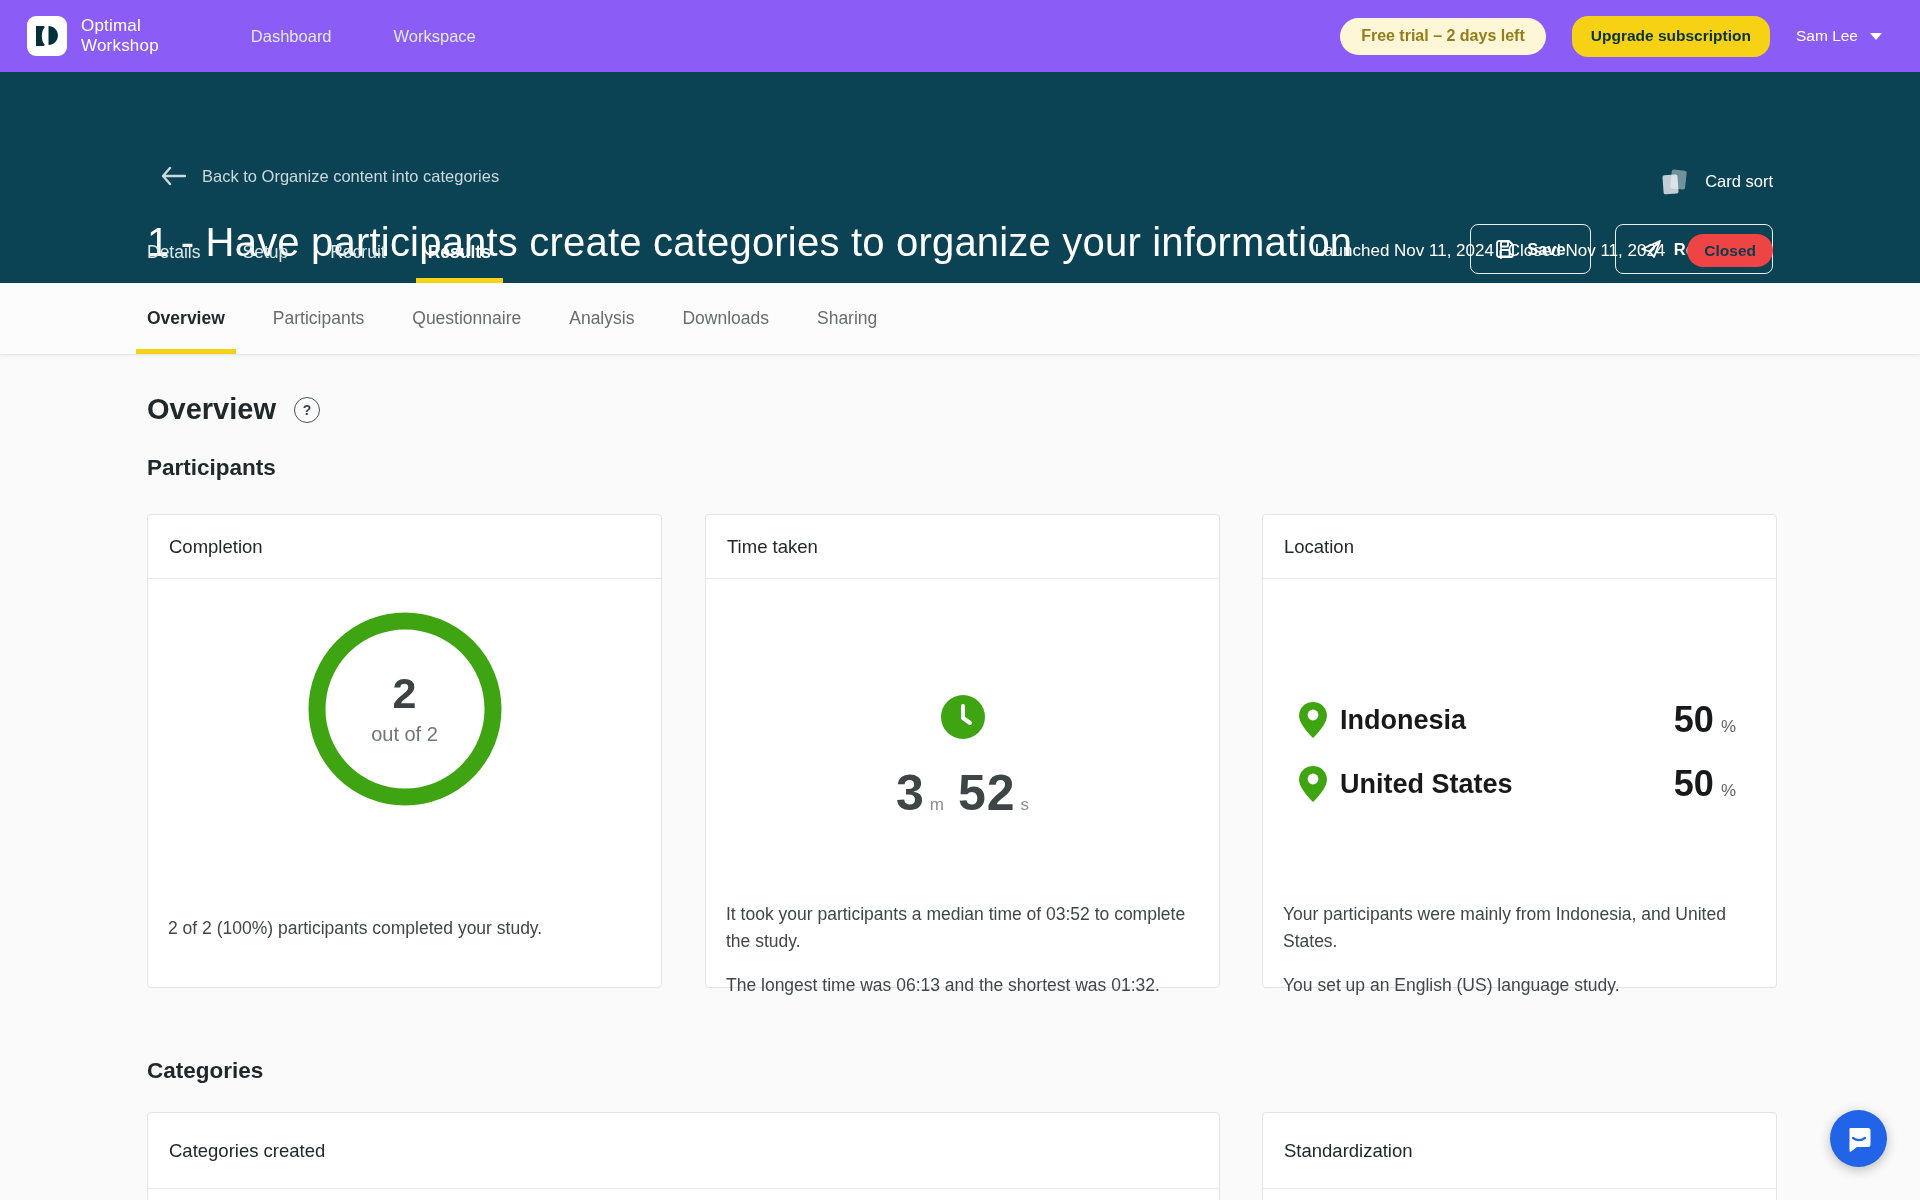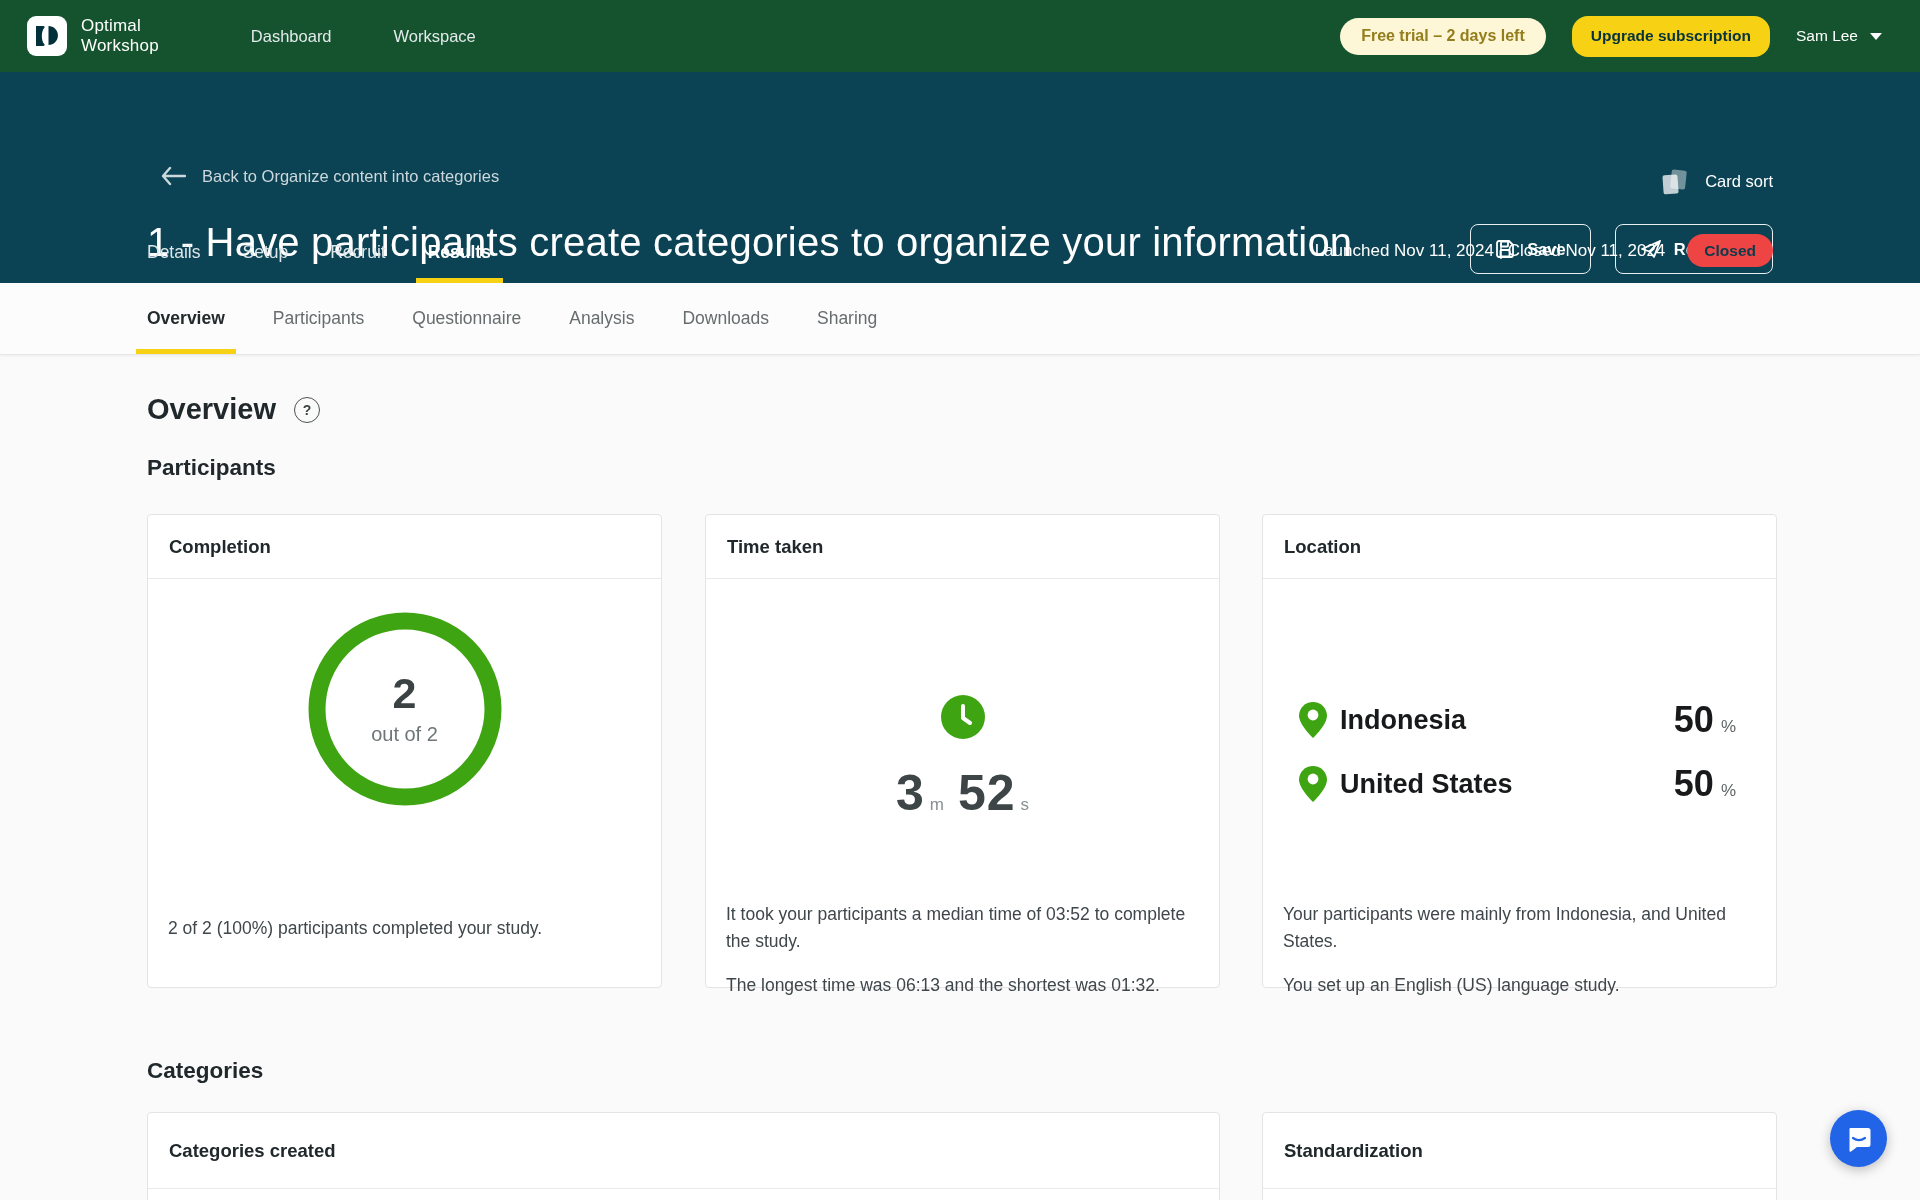--- a/index.html
+++ b/index.html
@@ -1,21 +1,21 @@
 <!DOCTYPE html>
 <html><head>
 <meta charset="utf-8">
 <style>
   * { box-sizing: border-box; margin: 0; padding: 0; }
   html,body { width:1920px; height:1200px; }
   body { font-family:"Liberation Sans", sans-serif; background:#fafafa; }
   .screen { position:relative; width:1920px; height:1200px; overflow:hidden; background:#fafafa; }
 
   
-  .topbar { position:absolute; top:0; left:0; width:100%; height:72px; background:#14532d;
+  .topbar { position:absolute; top:0; left:0; width:100%; height:72px; background:#8b5cf6;
             display:flex; align-items:center; padding:0 38px 0 26px; z-index:30; }
   .brand { display:flex; align-items:center; gap:13px; }
   .brand-text { color:#ffffff; font-size:17px; line-height:1.18; font-weight:500; letter-spacing:.2px; }
   .topnav { display:flex; gap:62px; margin-left:92px; }
   .topnav-link { color:#e3eaec; font-size:16.5px; cursor:pointer; }
   .topbar-right { margin-left:auto; display:flex; align-items:center; gap:26px; }
   .trial-pill { background:#fdf7d8; color:#947d1c; font-weight:600; font-size:16px;
                 height:37px; padding:0 21px; border-radius:19px; display:flex; align-items:center; }
   .upgrade-btn { background:#f7d214; color:#07323e; font-weight:700; font-size:15.5px;
                  height:41px; padding:0 19px; border-radius:16px; border:none; cursor:pointer;
@@ -64,21 +64,21 @@
   .help-icon { width:26px; height:26px; border:1.6px solid #4b5254; border-radius:50%;
                display:flex; align-items:center; justify-content:center;
                font-size:14px; font-weight:600; color:#3c4244; cursor:pointer; }
   .section-title { position:absolute; left:147px; font-size:22.5px; font-weight:700; color:#20282b; }
   .section-title.participants { top:455px; }
   .section-title.categories { top:1058px; }
 
   .card { position:absolute; background:#ffffff; border:1px solid #e4e4e4; border-radius:4px; }
   .card-header { height:64px; display:flex; align-items:center; padding:0 21px;
                  border-bottom:1px solid #eaeaea; }
-  .card-title { font-size:18.5px; font-weight:700; color:#20282b; }
+  .card-title { font-size:18.5px; font-weight:400; color:#20282b; }
   .card-body { position:relative; }
   .card-summary { font-size:17.5px; line-height:1.55; color:#3f474a; }
 
   .card-completion { left:147px; top:514px; width:515px; height:474px; }
   .card-time      { left:705px; top:514px; width:515px; height:474px; }
   .card-location  { left:1262px; top:514px; width:515px; height:474px; }
 
   
   .ring-wrap { position:absolute; top:30px; left:50%; transform:translateX(-50%); width:200px; height:200px; }
   .ring-center { position:absolute; inset:0; display:flex; flex-direction:column; align-items:center; justify-content:center; }

